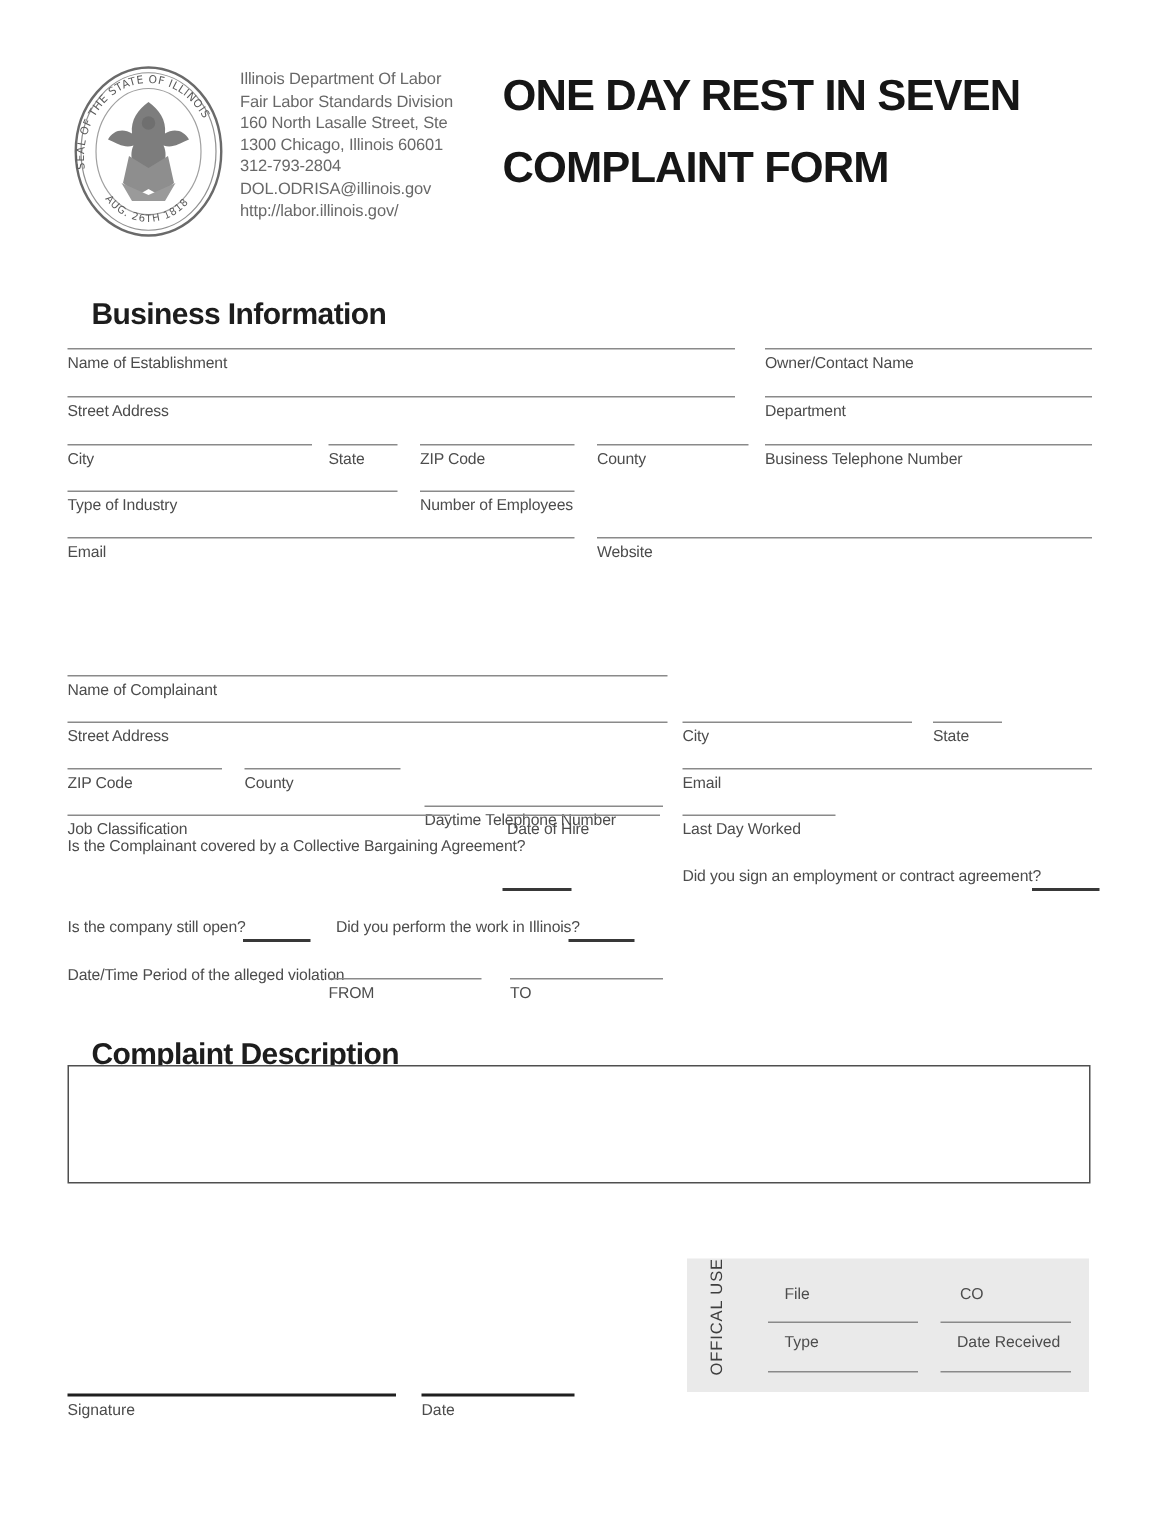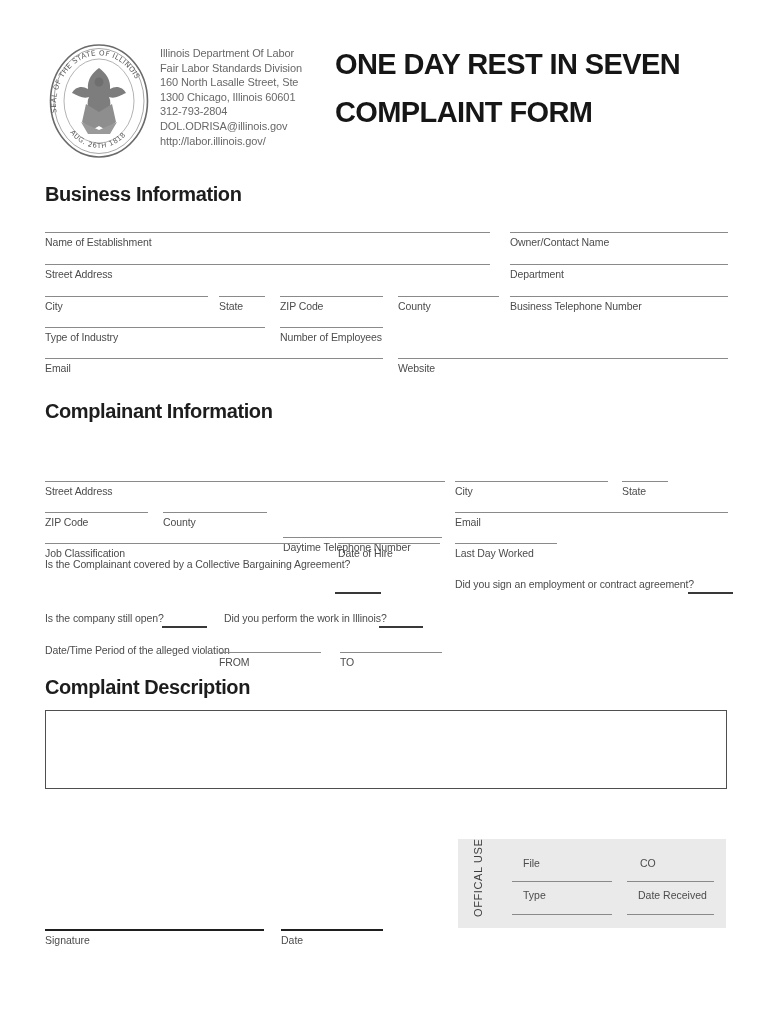--- a/index.html
+++ b/index.html
@@ -2,21 +2,21 @@
 <html><head>
 <meta charset="utf-8">
 <style>
   html,body { margin:0; padding:0; background:#ffffff; }
   .page {
     position:relative; width:770px; height:1024px; background:#ffffff;
     font-family:"Liberation Sans", sans-serif; overflow:hidden;
   }
   .agency { position:absolute; left:160px; top:46px; font-size:11px; color:#686868; line-height:14.6px; letter-spacing:-0.1px; }
   .title  { position:absolute; left:335px; top:40px; font-size:29px; font-weight:bold; color:#161616; letter-spacing:-0.6px; line-height:48px; white-space:nowrap; }
-  .h2     { position:absolute; margin:0; font-size:20px; font-weight:bold; color:#1d1d1d; letter-spacing:-0.4px; white-space:nowrap; }
+  .h2     { position:absolute; margin:16px; font-size:20px; font-weight:bold; color:#1d1d1d; letter-spacing:-0.4px; white-space:nowrap; }
   .fld    { position:absolute; border-top:1.5px solid #8a8a8a; padding-top:3px; font-size:10.5px; color:#4c4c4c; letter-spacing:-0.1px; white-space:nowrap; }
   .qtext  { position:absolute; font-size:10.5px; color:#4c4c4c; letter-spacing:-0.1px; white-space:nowrap; }
   .blank  { position:absolute; border-top:2px solid #383838; height:0; }
   .descbox{ position:absolute; border:1.5px solid #4f4f4f; background:#ffffff; }
   .affirm { position:absolute; font-size:11px; color:#3e3e3e; line-height:15.5px; letter-spacing:-0.1px; }
   .official { position:absolute; background:#eaeaea; }
   .vlabel { position:absolute; writing-mode:vertical-rl; transform:rotate(180deg); font-size:11px; color:#3e3e3e; letter-spacing:0.6px; white-space:nowrap; }
   .olabel { position:absolute; font-size:10.5px; color:#4c4c4c; white-space:nowrap; }
   .oline  { position:absolute; border-top:1.5px solid #8a8a8a; height:0; }
   .sigline{ position:absolute; border-top:2.5px solid #1f1f1f; height:0; }
@@ -91,22 +91,23 @@
   <div class="fld" style="left:45px;top:327px;width:220px">
     <span>Type of Industry</span></div>
   <div class="fld" style="left:280px;top:327px;width:103px">
     <span>Number of Employees</span></div>
 
   <div class="fld" style="left:45px;top:358px;width:338px">
     <span>Email</span></div>
   <div class="fld" style="left:398px;top:358px;width:330px">
     <span>Website</span></div>
 
-  <h2 class="h2" style="left:45px;top:400px">Complainant Information</h2>
 
+  <div class="fld" style="left:45px;top:450px;width:400px">
+    <span>Name of Complainant</span></div>
 
   <div class="fld" style="left:45px;top:481px;width:400px">
     <span>Street Address</span></div>
   <div class="fld" style="left:455px;top:481px;width:153px">
     <span>City</span></div>
   <div class="fld" style="left:622px;top:481px;width:46px">
     <span>State</span></div>
 
   <div class="fld" style="left:45px;top:512px;width:103px">
     <span>ZIP Code</span></div>

